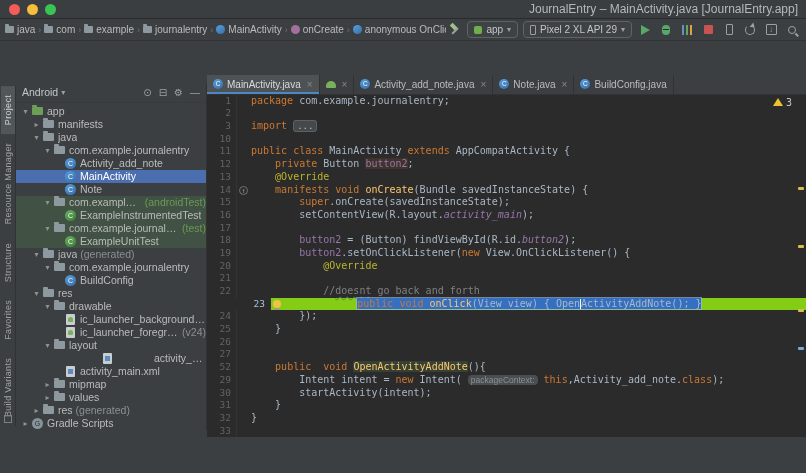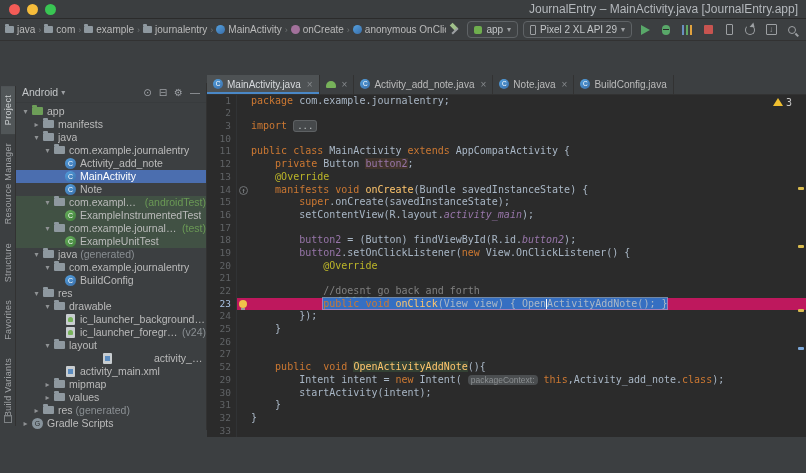--- a/index.html
+++ b/index.html
@@ -88,21 +88,21 @@
   .tab-close { color:#868a8d; font-size:10px; margin-left:2px; }
   .tabicon { display:inline-block; }
   .t-class { width:10px; height:10px; border-radius:50%; background:linear-gradient(145deg,#54a1e0,#3a6ea8); color:#fff; font-size:6.5px; line-height:10px; text-align:center; }
   .t-android { width:10px; height:7px; background:#77b25a; border-radius:5px 5px 1px 1px; }
 
   .code-wrap { position:relative; flex:1; background:#2b2b2b; overflow:hidden; font-family:"DejaVu Sans Mono",monospace; font-size:10px; }
   .codeline { display:flex; height:12.7px; line-height:12.7px; white-space:pre; }
   .gutter { flex:0 0 30px; text-align:right; padding-right:5px; color:#606366; font-size:9.5px; background:#2b2b2b; border-right:1px solid #313335; }
   .gicon { flex:0 0 14px; position:relative; }
   .ltext { flex:1; color:#a9b7c6; }
-  .codeline.hl { background:#be185d; }
+  .codeline.hl { background:#84cc16;margin-left:34px; }
   .codeline.hl .gutter { background:#2b2b2b; color:#a8c0e0; }
   .selbox { background:#356fc2; outline:1px solid rgba(150,185,230,.65); }
   .k{color:#cc7832} .p{color:#a9b7c6} .a{color:#bbb529} .m{color:#ffc66d}
   .f{color:#9876aa} .fi{color:#9876aa;font-style:italic} .c{color:#808080}
   .ce{color:#808080;text-decoration:underline wavy #54824d 1px;text-underline-offset:2px;}
   .fold{background:#46494b;border:1px solid #5e6163;border-radius:3px;padding:0 3px;color:#bdc0c2;font-size:9px;}
   .hint{background:#4b4e50;border-radius:4px;padding:0 3px;color:#8c9092;font-size:8.5px;font-family:"Liberation Sans",sans-serif;}
   .hlw{background:#40332b} .hlr{background:#344134}
   .caret{display:inline-block;width:1px;height:10px;background:#ffffff;vertical-align:-2px;}
   .bulb { position:absolute; left:2px; top:2px; width:8px; height:8px; background:#f0c24a; border-radius:50%; }

